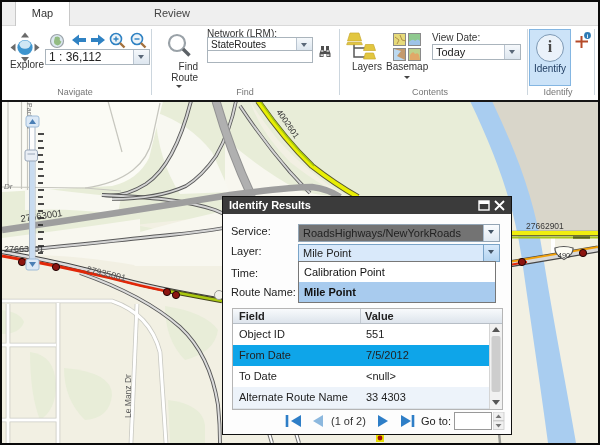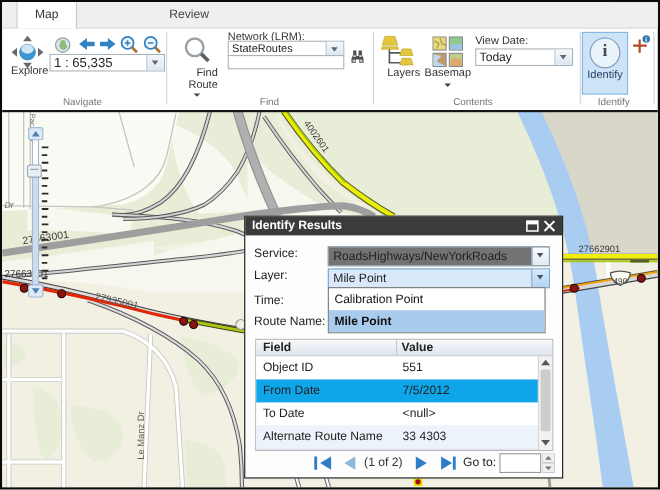--- a/index.html
+++ b/index.html
@@ -74,21 +74,21 @@
      </g>
 
      <g>
       <circle cx="135" cy="13" r="5.5" fill="#eef4f8" stroke="#2f82c3" stroke-width="1.6"></circle>
       <path d="M132.5 13 h5" stroke="#2f82c3" stroke-width="1.4"></path>
       <path d="M139 17 l4.5 4.5" stroke="#a4713d" stroke-width="2.4"></path>
      </g>
    </svg>
    <div class="btnlabel" style="left:6px;top:57px;width:36px">Explore</div>
    <div class="combo" style="left:43px;top:47px;width:103px;height:14px">
-     <div class="cb-text" style="font-size:12px;top:0px">1 : 65,335</div>
+     <div class="cb-text" style="font-size:12px;top:0px">1 : 36,112</div>
      <div class="cb-arrow"></div>
    </div>
 
    <svg style="position:absolute;left:160px;top:30px" width="36" height="28" viewBox="0 0 36 28">
      <circle cx="15" cy="11" r="8" fill="none" stroke="#9aa2a8" stroke-width="2.2"></circle>
      <path d="M21 17 l6.5 6.5" stroke="#5c6166" stroke-width="3.4"></path>
    </svg>
    <div class="btnlabel" style="left:158px;top:59px;width:38px">Find<br>Route</div>
    <div style="position:absolute;left:174px;top:83px;border:3px solid transparent;border-top:3px solid #444;width:0"></div>
    <div class="btnlabel" style="left:205px;top:26px;width:84px;text-align:left">Network (LRM):</div>

